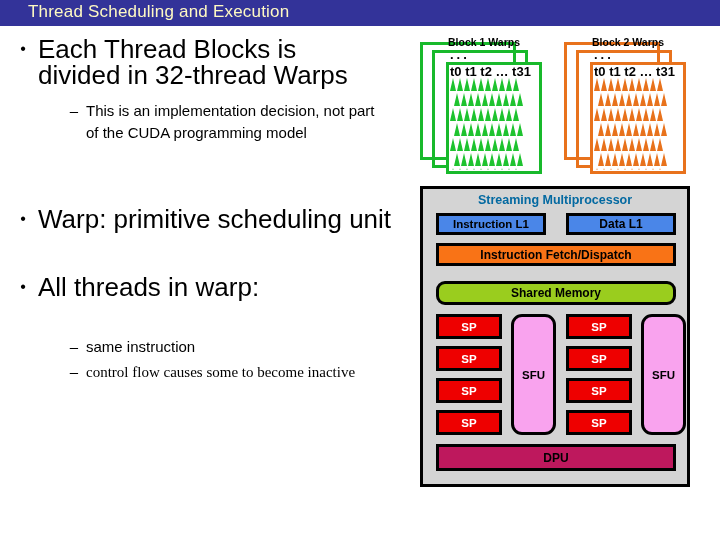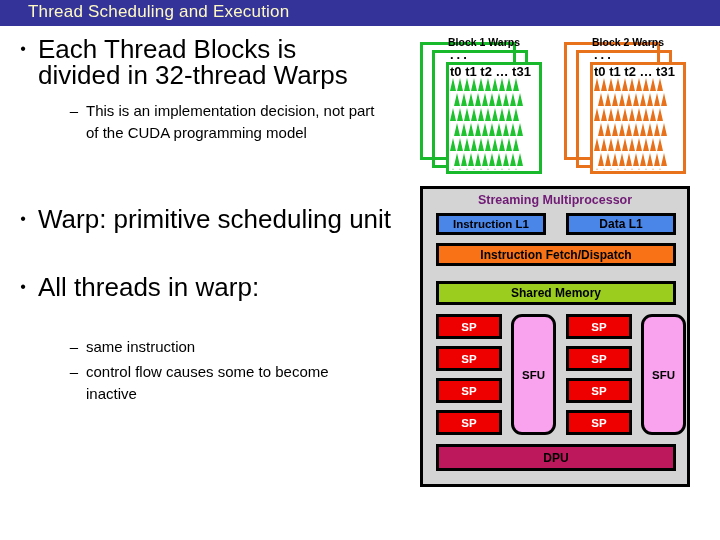--- a/index.html
+++ b/index.html
@@ -71,21 +71,21 @@
   }
 
   #b1 { left: 8px; top: 4px; width: 390px; }
   #b1 .bullet-text { width: 340px; }
   #s1 { left: 62px; top: 68px; width: 340px; }
   #s1 .dash-text { width: 300px; }
   #b2 { left: 8px; top: 174px; width: 390px; }
   #b3 { left: 8px; top: 242px; width: 390px; }
   #s2 { left: 62px; top: 304px; width: 340px; }
   #s3 { left: 62px; top: 329px; width: 340px; }
-  #s3 .dash-text { width: 270px; }
+  #s3 .dash-text { width: 270px; font-family: Liberation Serif, serif; }
 
   
   #warp-diagram {
     position: absolute;
     left: 412px;
     top: 34px;
     width: 300px;
     height: 145px;
   }
   .warp-group {
@@ -175,21 +175,21 @@
     border: 3px solid #000000;
     box-sizing: border-box;
   }
   #sm-title {
     position: absolute;
     left: 0; top: 4px;
     width: 100%;
     text-align: center;
     font-size: 12.5px;
     font-weight: bold;
-    color: #701a75;
+    color: #0369a1;
   }
   .sm-box {
     position: absolute;
     box-sizing: border-box;
     border: 3px solid #000000;
     display: flex;
     align-items: center;
     justify-content: center;
     font-weight: bold;
     color: #000000;
@@ -201,21 +201,21 @@
   #data-l1 {
     left: 143px; top: 24px; width: 110px; height: 22px;
     background: #4a86e8; font-size: 12px;
   }
   #fetch-dispatch {
     left: 13px; top: 54px; width: 240px; height: 23px;
     background: #f97316; font-size: 12px;
   }
   #shared-memory {
     left: 13px; top: 92px; width: 240px; height: 24px;
-    background: #9acd1e; font-size: 12px;
+    background: #9acd1e; font-size: 12px; border-radius: 9px;
   }
   .sp-box {
     width: 66px; height: 25px;
     background: #ee0000;
     color: #ffffff;
     font-size: 11.5px;
   }
   .sfu-box {
     width: 45px; height: 118px;
     background: #f9a3ee;

